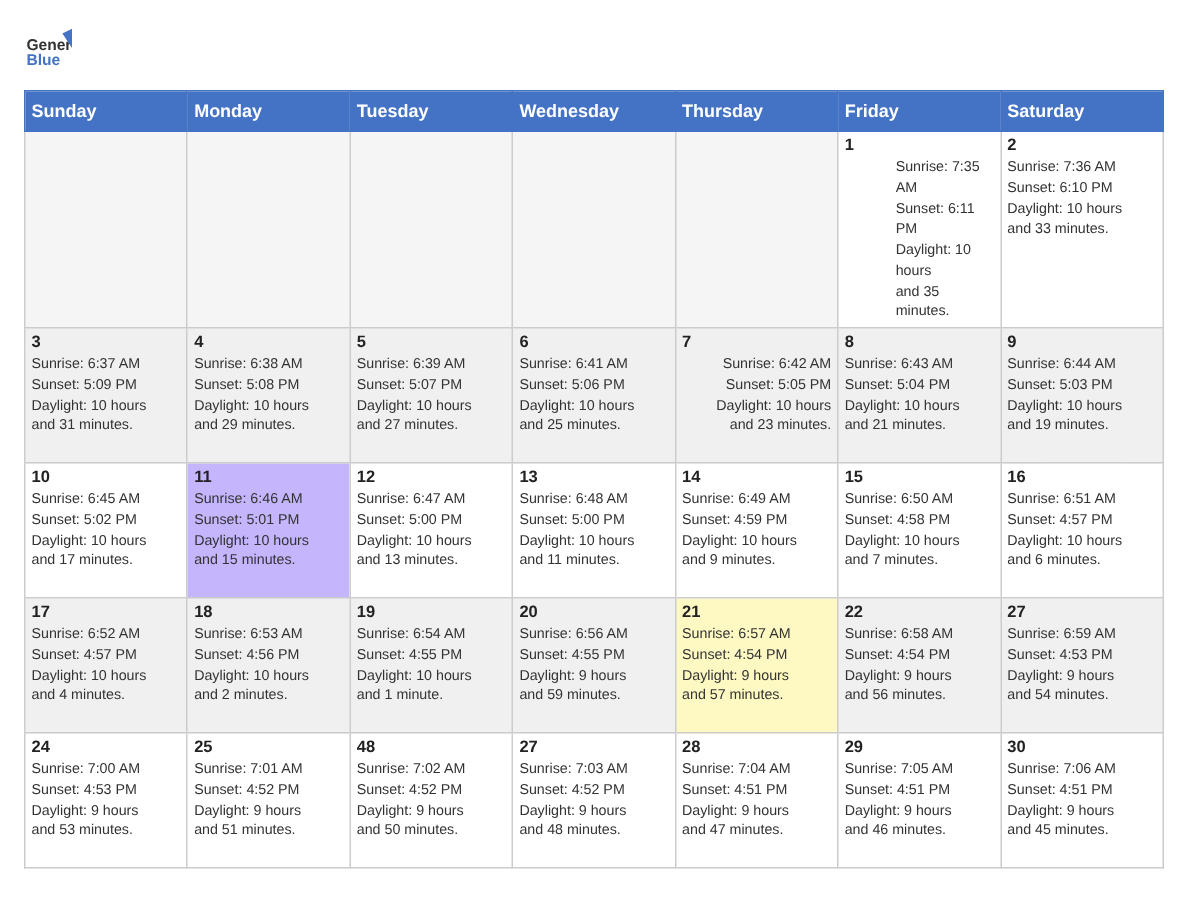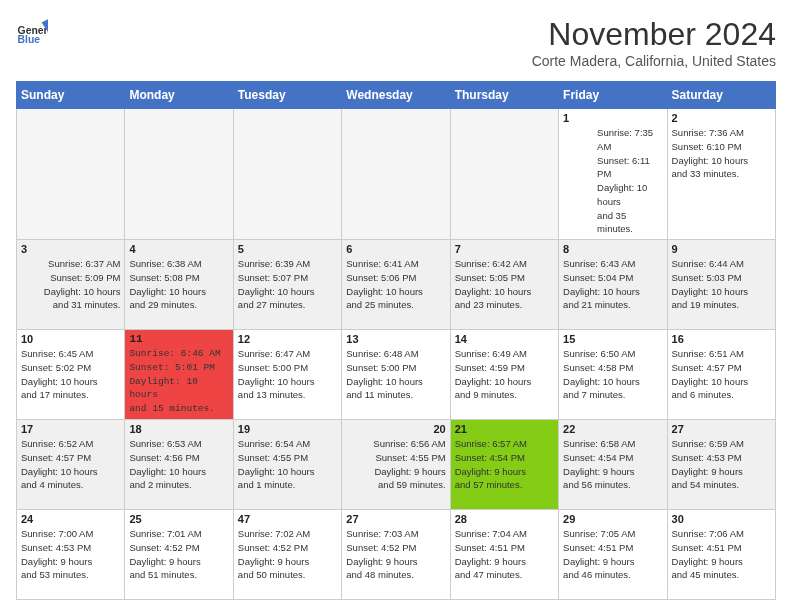--- a/index.html
+++ b/index.html
@@ -85,24 +85,20 @@
 </head>
 <body>
 
 <div class="header">
   <div class="logo">
     <svg class="logo-icon" viewBox="0 0 40 40">
       <text x="2" y="22" font-size="13" font-weight="bold" fill="#333" font-family="Arial">General</text>
       <text x="2" y="34" font-size="13" font-weight="bold" fill="#4472c4" font-family="Arial">Blue</text>
       <polygon points="32,8 40,4 40,20" fill="#4472c4"></polygon>
     </svg>
-  </div>
-  <div class="title-area">
-    <div class="main-title">November 2024</div>
-    <div class="subtitle">Corte Madera, California, United States</div>
   </div>
 </div>
 
 <table class="calendar">
   <thead>
     <tr>
     <th>Sunday</th>
         <th>Monday</th>
         <th>Tuesday</th>
         <th>Wednesday</th>
@@ -129,21 +125,21 @@
           <span class="day-number">2</span>
           <div class="day-info" style="white-space: pre-line;">Sunrise: 7:36 AM
 Sunset: 6:10 PM
 Daylight: 10 hours
 and 33 minutes.</div>
         </td>
       </tr>
       <tr>
         <td style="background: rgb(240, 240, 240);">
           <span class="day-number">3</span>
-          <div class="day-info" style="white-space: pre-line; text-align: right;">Sunrise: 6:37 AM
+          <div class="day-info" style="white-space: pre-line;">Sunrise: 6:37 AM
 Sunset: 5:09 PM
 Daylight: 10 hours
 and 31 minutes.</div>
         </td>
         <td style="background: rgb(240, 240, 240);">
           <span class="day-number">4</span>
           <div class="day-info" style="white-space: pre-line;">Sunrise: 6:38 AM
 Sunset: 5:08 PM
 Daylight: 10 hours
 and 29 minutes.</div>
@@ -157,21 +153,21 @@
         </td>
         <td style="background: rgb(240, 240, 240);">
           <span class="day-number">6</span>
           <div class="day-info" style="white-space: pre-line;">Sunrise: 6:41 AM
 Sunset: 5:06 PM
 Daylight: 10 hours
 and 25 minutes.</div>
         </td>
         <td style="background: rgb(240, 240, 240);">
           <span class="day-number">7</span>
-          <div class="day-info" style="white-space: pre-line;">Sunrise: 6:42 AM
+          <div class="day-info" style="white-space: pre-line; text-align: right;">Sunrise: 6:42 AM
 Sunset: 5:05 PM
 Daylight: 10 hours
 and 23 minutes.</div>
         </td>
         <td style="background: rgb(240, 240, 240);">
           <span class="day-number">8</span>
           <div class="day-info" style="white-space: pre-line;">Sunrise: 6:43 AM
 Sunset: 5:04 PM
 Daylight: 10 hours
 and 21 minutes.</div>
@@ -185,21 +181,21 @@
         </td>
       </tr>
       <tr>
         <td style="background: rgb(255, 255, 255);">
           <span class="day-number">10</span>
           <div class="day-info" style="white-space: pre-line;">Sunrise: 6:45 AM
 Sunset: 5:02 PM
 Daylight: 10 hours
 and 17 minutes.</div>
         </td>
-        <td style="background: #ef4444; font-family: Liberation Mono, monospace;">
+        <td style="background: #c4b5fd;">
           <span class="day-number">11</span>
           <div class="day-info" style="white-space: pre-line;">Sunrise: 6:46 AM
 Sunset: 5:01 PM
 Daylight: 10 hours
 and 15 minutes.</div>
         </td>
         <td style="background: rgb(255, 255, 255); margin-left: 20px;">
           <span class="day-number">12</span>
           <div class="day-info" style="white-space: pre-line;">Sunrise: 6:47 AM
 Sunset: 5:00 PM
@@ -250,28 +246,28 @@
 Daylight: 10 hours
 and 2 minutes.</div>
         </td>
         <td style="background: rgb(240, 240, 240);">
           <span class="day-number">19</span>
           <div class="day-info" style="white-space: pre-line;">Sunrise: 6:54 AM
 Sunset: 4:55 PM
 Daylight: 10 hours
 and 1 minute.</div>
         </td>
-        <td style="background: rgb(240, 240, 240); text-align: right;">
+        <td style="background: rgb(240, 240, 240);">
           <span class="day-number">20</span>
           <div class="day-info" style="white-space: pre-line;">Sunrise: 6:56 AM
 Sunset: 4:55 PM
 Daylight: 9 hours
 and 59 minutes.</div>
         </td>
-        <td style="background: #84cc16; margin-top: 14px;">
+        <td style="background: #fef9c3; margin-top: 14px;">
           <span class="day-number">21</span>
           <div class="day-info" style="white-space: pre-line;">Sunrise: 6:57 AM
 Sunset: 4:54 PM
 Daylight: 9 hours
 and 57 minutes.</div>
         </td>
         <td style="background: rgb(240, 240, 240);">
           <span class="day-number">22</span>
           <div class="day-info" style="white-space: pre-line;">Sunrise: 6:58 AM
 Sunset: 4:54 PM
@@ -295,21 +291,21 @@
 and 53 minutes.</div>
         </td>
         <td style="background: rgb(255, 255, 255);">
           <span class="day-number">25</span>
           <div class="day-info" style="white-space: pre-line;">Sunrise: 7:01 AM
 Sunset: 4:52 PM
 Daylight: 9 hours
 and 51 minutes.</div>
         </td>
         <td style="background: rgb(255, 255, 255);">
-          <span class="day-number">47</span>
+          <span class="day-number">48</span>
           <div class="day-info" style="white-space: pre-line;">Sunrise: 7:02 AM
 Sunset: 4:52 PM
 Daylight: 9 hours
 and 50 minutes.</div>
         </td>
         <td style="background: rgb(255, 255, 255);">
           <span class="day-number">27</span>
           <div class="day-info" style="white-space: pre-line;">Sunrise: 7:03 AM
 Sunset: 4:52 PM
 Daylight: 9 hours

